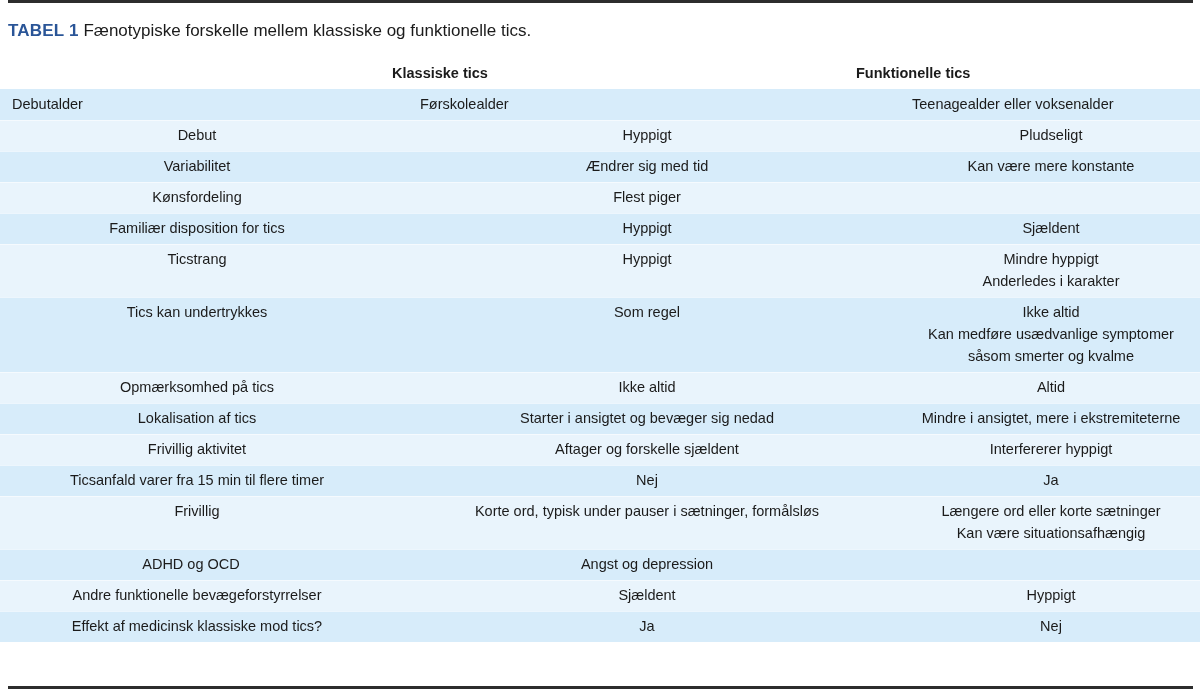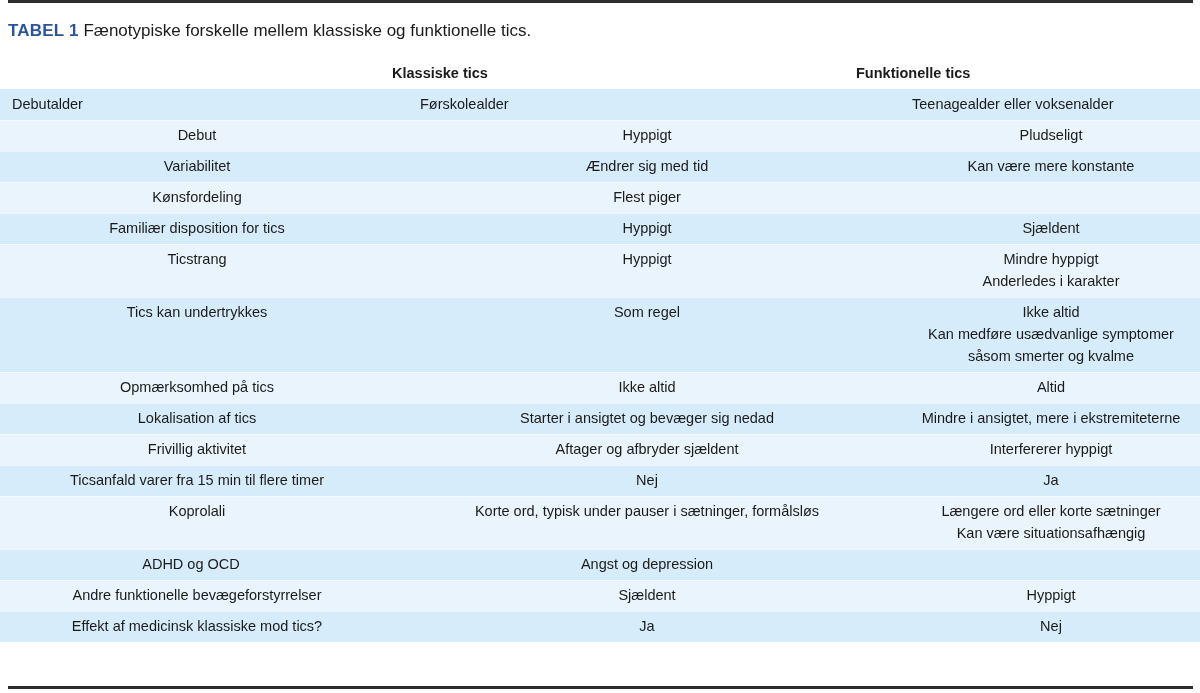--- a/index.html
+++ b/index.html
@@ -127,30 +127,30 @@
         <div class="cell c2">Ikke altid</div>
         <div class="cell c3">Altid</div>
       </div>
       <div class="row grid-cols">
         <div class="cell c1">Lokalisation af tics</div>
         <div class="cell c2">Starter i ansigtet og bevæger sig nedad</div>
         <div class="cell c3">Mindre i ansigtet, mere i ekstremiteterne</div>
       </div>
       <div class="row grid-cols">
         <div class="cell c1">Frivillig aktivitet</div>
-        <div class="cell c2">Aftager og afbryder sjældent</div>
+        <div class="cell c2">Aftager og forskelle sjældent</div>
         <div class="cell c3">Interfererer hyppigt</div>
       </div>
       <div class="row grid-cols">
         <div class="cell c1">Ticsanfald varer fra 15 min til flere timer</div>
         <div class="cell c2">Nej</div>
         <div class="cell c3">Ja</div>
       </div>
       <div class="row grid-cols">
-        <div class="cell c1">Koprolali</div>
+        <div class="cell c1">Frivillig</div>
         <div class="cell c2">Korte ord, typisk under pauser i sætninger, formålsløs</div>
         <div class="cell c3">Længere ord eller korte sætninger
 Kan være situationsafhængig</div>
       </div>
       <div class="row grid-cols">
         <div class="cell c2">ADHD og OCD</div>
         <div class="cell c3">Angst og depression</div>
       </div>
       <div class="row grid-cols">
         <div class="cell c1">Andre funktionelle bevægeforstyrrelser</div>

